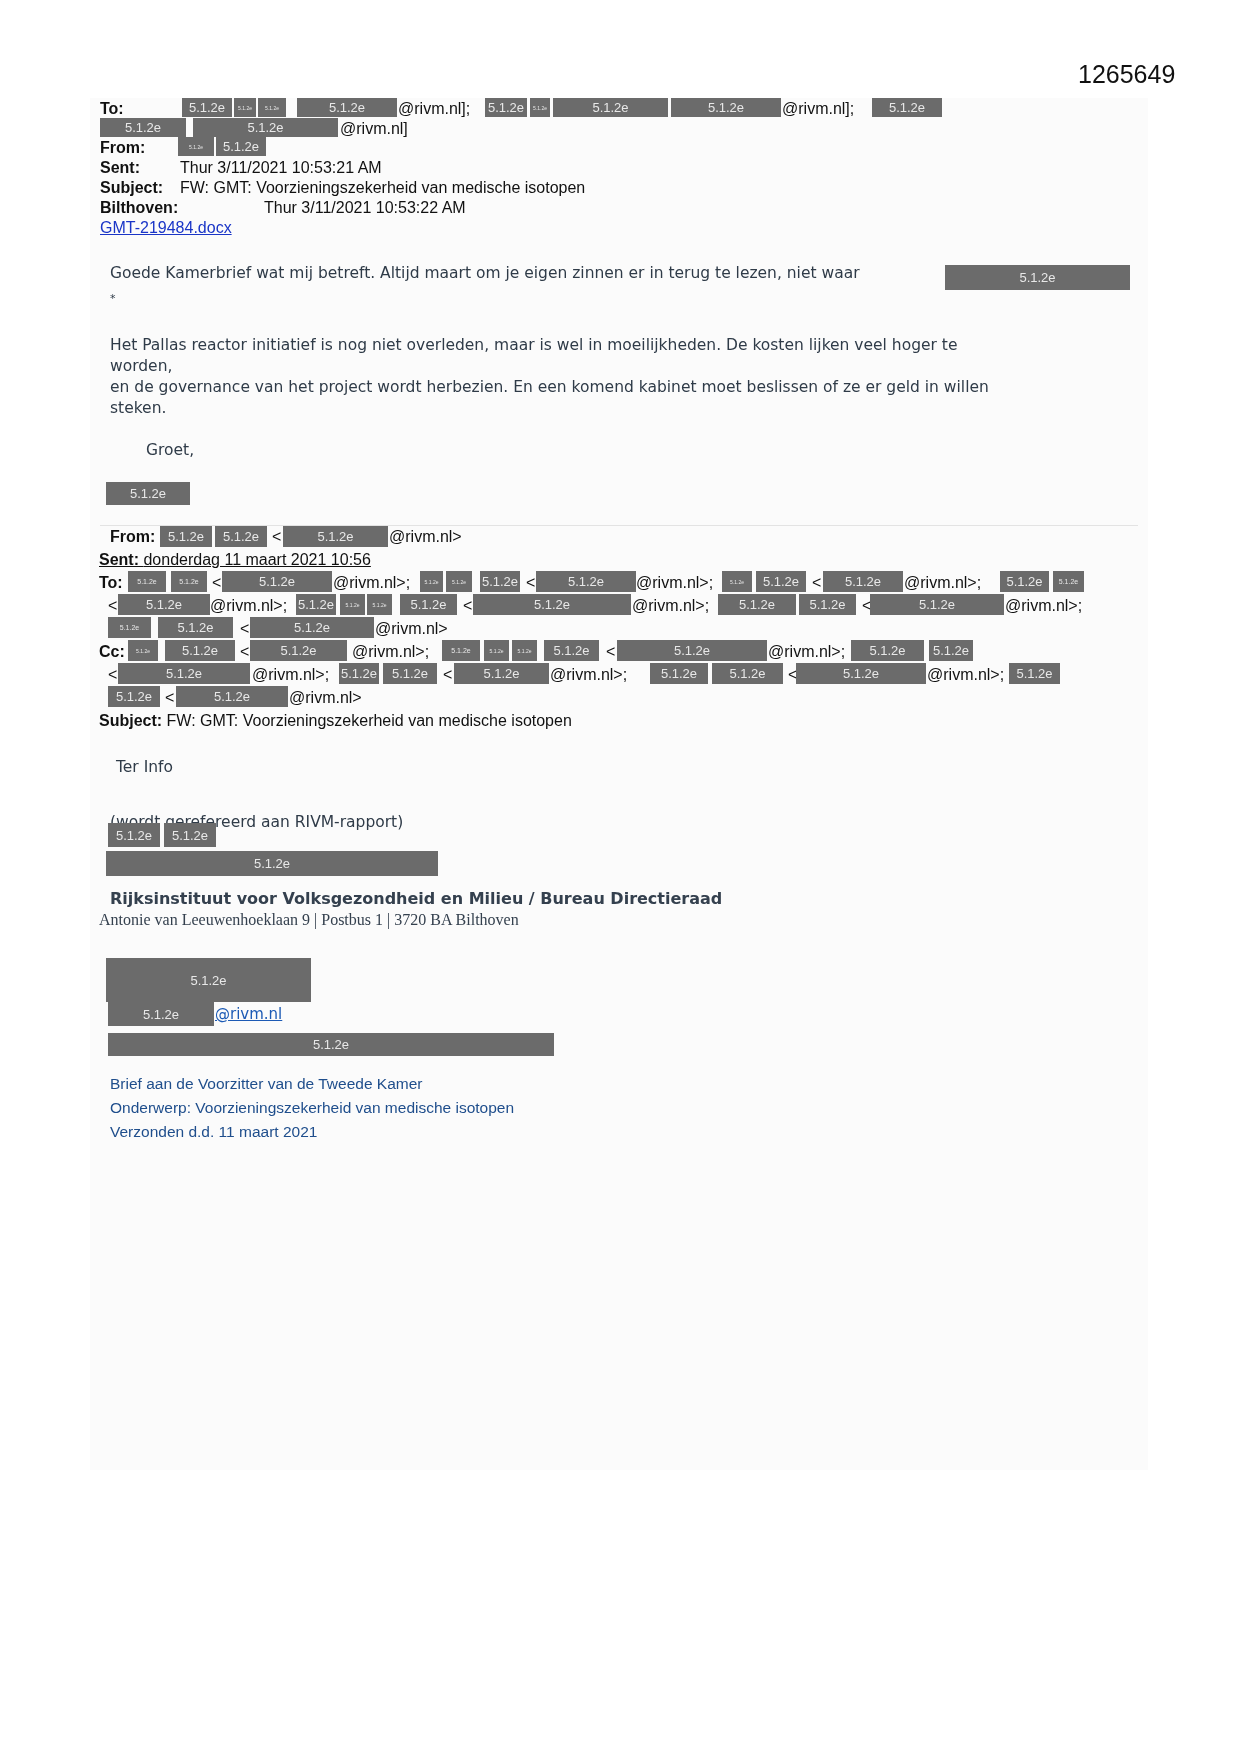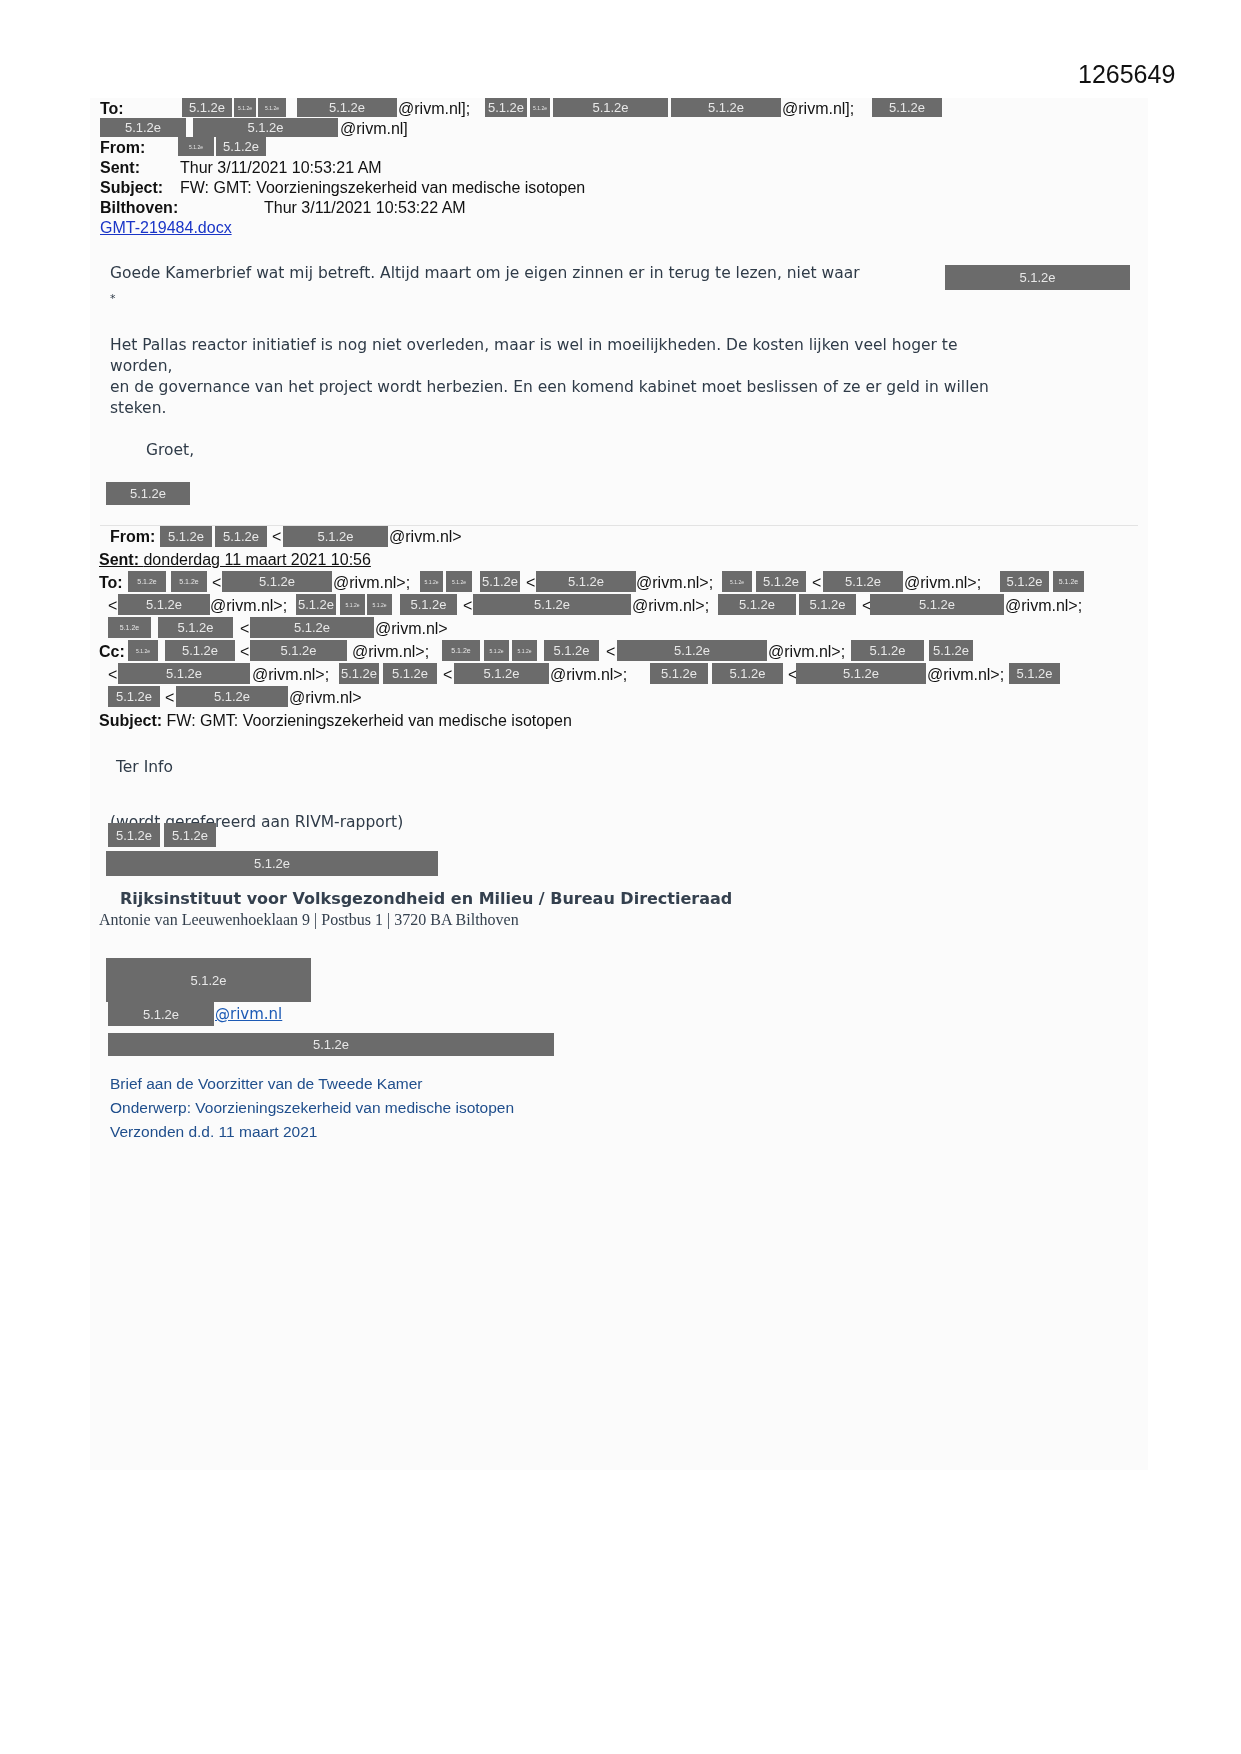--- a/index.html
+++ b/index.html
@@ -175,21 +175,21 @@
 <div class="abs body2" style="left:289px;top:689px;">@rivm.nl&gt;</div>
 
 <div class="abs body2" style="left:99px;top:712px;"><b>Subject:</b> <span>FW: GMT: Voorzieningszekerheid van medische isotopen</span></div>
 
 <div class="abs body-text" style="left:110px;top:758px;margin-left:6px;">Ter Info</div>
 <div class="abs body-text" style="left:110px;top:813px;">(wordt gerefereerd aan RIVM-rapport)</div>
 <div class="red" style="left:108px;top:823px;width:52px;height:24px;">5.1.2e</div>
 <div class="red" style="left:164px;top:823px;width:52px;height:24px;">5.1.2e</div>
 <div class="red" style="left:106px;top:851px;width:332px;height:25px;">5.1.2e</div>
 
-<div class="abs sig-bold" style="left:120px;top:889px;">Rijksinstituut voor Volksgezondheid en Milieu / Bureau Directieraad</div>
+<div class="abs sig-bold" style="left:110px;top:889px;">Rijksinstituut voor Volksgezondheid en Milieu / Bureau Directieraad</div>
 <div class="abs sig" style="left:99px;top:911px;">Antonie van Leeuwenhoeklaan 9 | Postbus 1 | 3720 BA Bilthoven</div>
 
 <div class="red" style="left:106px;top:958px;width:205px;height:44px;">5.1.2e</div>
 <div class="red" style="left:108px;top:1002px;width:106px;height:24px;">5.1.2e</div>
 <div class="abs link" style="left:215px;top:1005px;font-family:'DejaVu Sans',sans-serif;font-size:15px;color:#1c5ab5;">@rivm.nl</div>
 <div class="red" style="left:108px;top:1033px;width:446px;height:23px;">5.1.2e</div>
 
 <div class="abs blue" style="left:110px;top:1075px;">Brief aan de Voorzitter van de Tweede Kamer</div>
 <div class="abs blue" style="left:110px;top:1099px;text-align:center;">Onderwerp: Voorzieningszekerheid van medische isotopen</div>
 <div class="abs blue" style="left:110px;top:1123px;">Verzonden d.d. 11 maart 2021</div>

